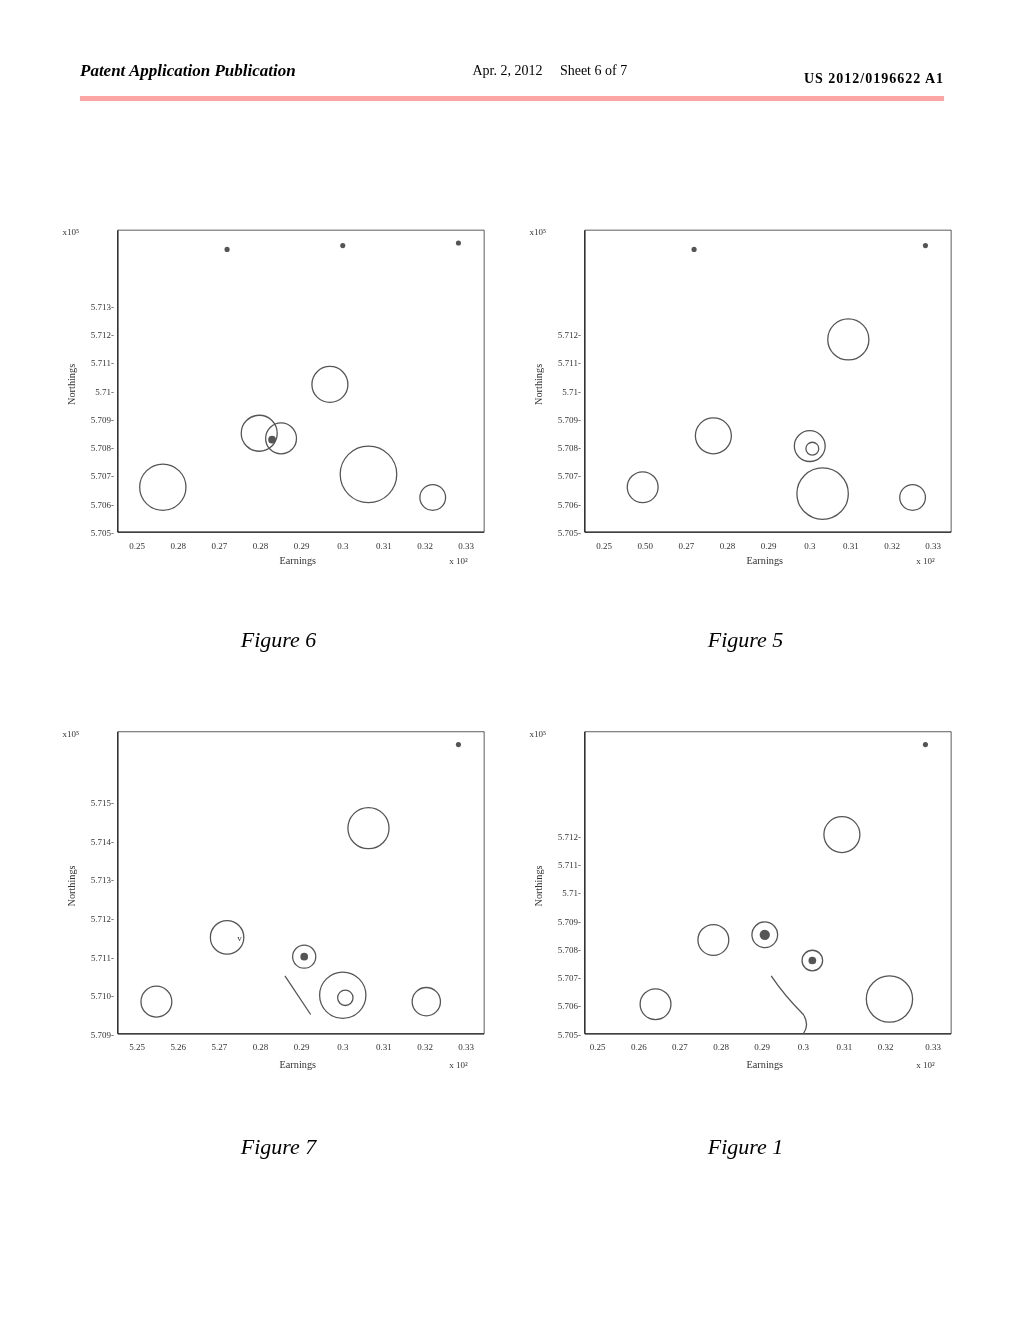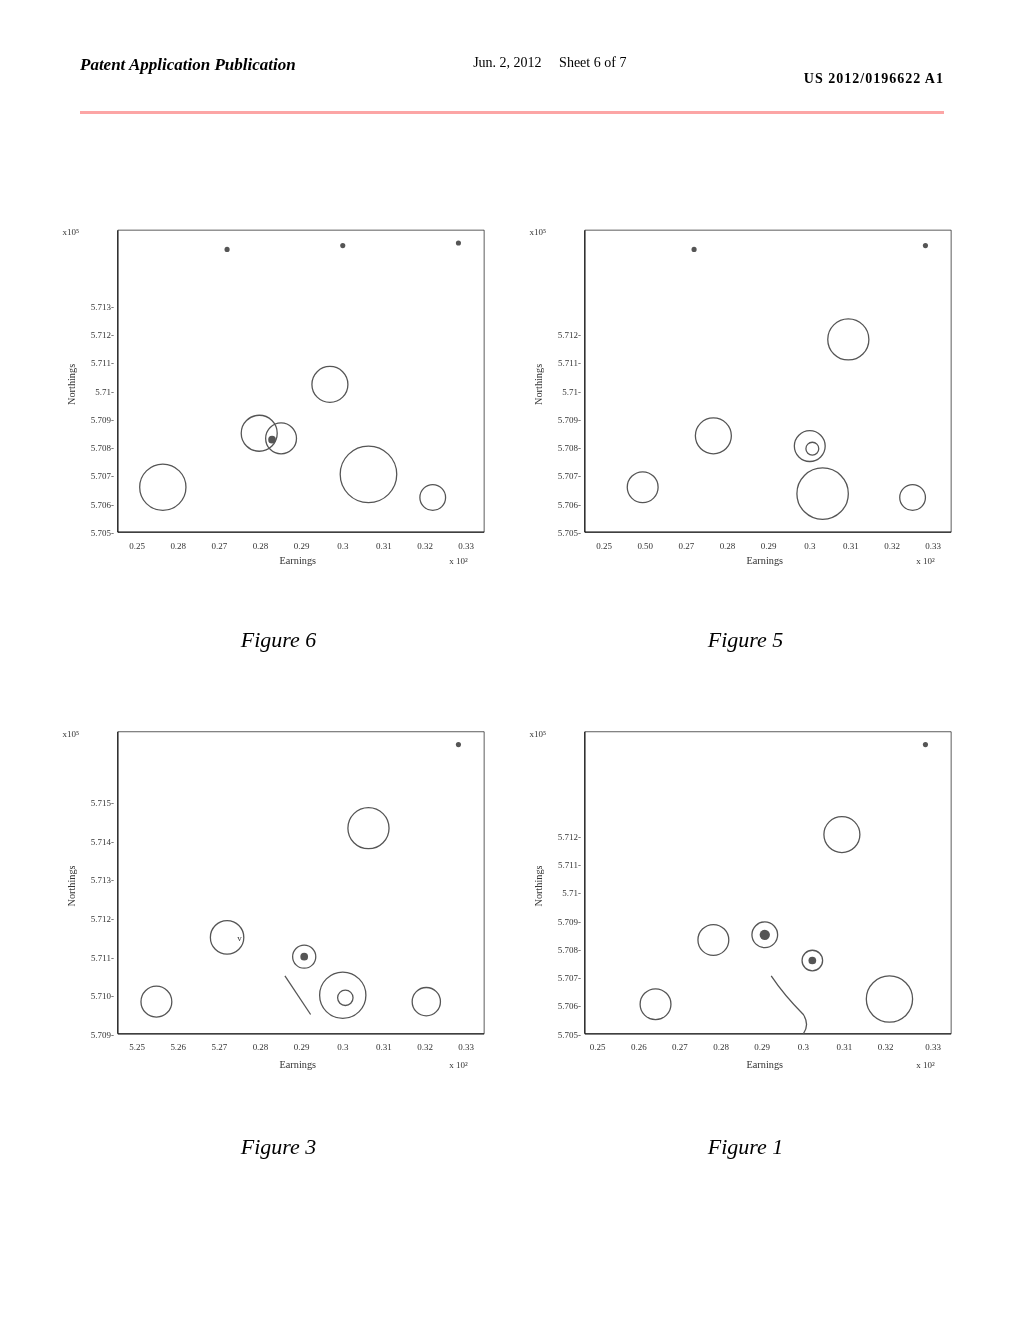--- a/index.html
+++ b/index.html
@@ -16,23 +16,23 @@
       position: relative;
       background: #fff;
     }
     .header {
       position: absolute;
       top: 55px;
       left: 80px;
       right: 80px;
       display: flex;
       justify-content: space-between;
-      align-items: flex-start;
-      border-bottom: 3px solid #fca5a5;
-      padding-bottom: 24px;
+      align-items: center;
+      border-bottom: 5px solid #fca5a5;
+      padding-bottom: 9px;
     }
     .header-left {
       font-size: 17px;
       font-weight: bold;
       font-style: italic;
     }
     .header-center {
       font-size: 14px;
       font-weight: normal;
     }
@@ -84,21 +84,21 @@
     }
   </style>
 </head>
 <body>
 
 <div class="page">
 
   <div class="header">
     <span class="header-left">Patent Application Publication</span>
     <span class="header-center">
-      <span>Jun. 2, 2012</span>&nbsp;&nbsp;&nbsp;&nbsp;
+      <span>Apr. 2, 2012</span>&nbsp;&nbsp;&nbsp;&nbsp;
       <span>Sheet 6 of 7</span>
     </span>
     <span class="header-right">US 2012/0196622 A1</span>
   </div>
 
   <div class="figures-grid">
 
     <div class="figure-container">
       <div class="chart-area">
         <svg class="chart" viewBox="0 0 340 280">
@@ -262,21 +262,21 @@
 
           <circle cx="75" cy="220" r="12" class="circle-elem"></circle>
 
           <circle cx="285" cy="220" r="11" class="circle-elem"></circle>
 
           <path d="M 175 200 Q 185 215 195 230" stroke="#555" stroke-width="1" fill="none"></path>
 
           <circle cx="310" cy="20" r="2" class="dot" fill="#aaa"></circle>
         </svg>
       </div>
-      <div class="figure-caption">Figure 3</div>
+      <div class="figure-caption">Figure 7</div>
     </div>
 
     <div class="figure-container">
       <div class="chart-area">
         <svg class="chart" viewBox="0 0 340 290">
 
           <line x1="45" y1="10" x2="45" y2="245" stroke="#000" stroke-width="1"></line>
           <line x1="45" y1="245" x2="330" y2="245" stroke="#000" stroke-width="1"></line>
           <line x1="45" y1="10" x2="330" y2="10" stroke="#000" stroke-width="0.5"></line>
           <line x1="330" y1="10" x2="330" y2="245" stroke="#000" stroke-width="0.5"></line>

